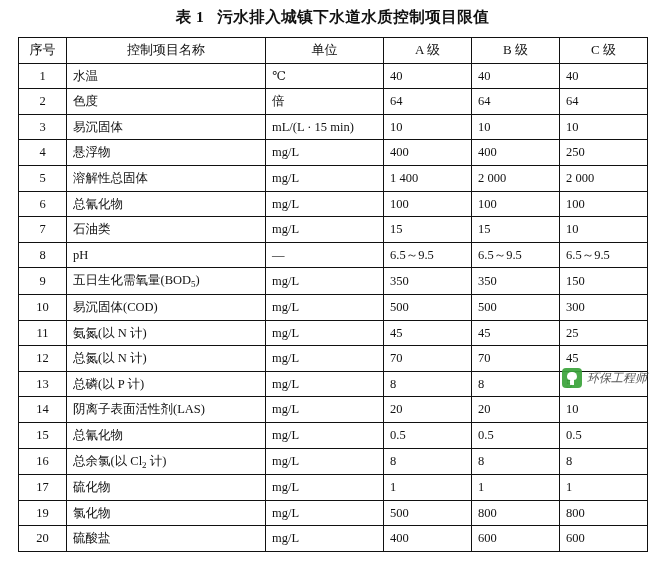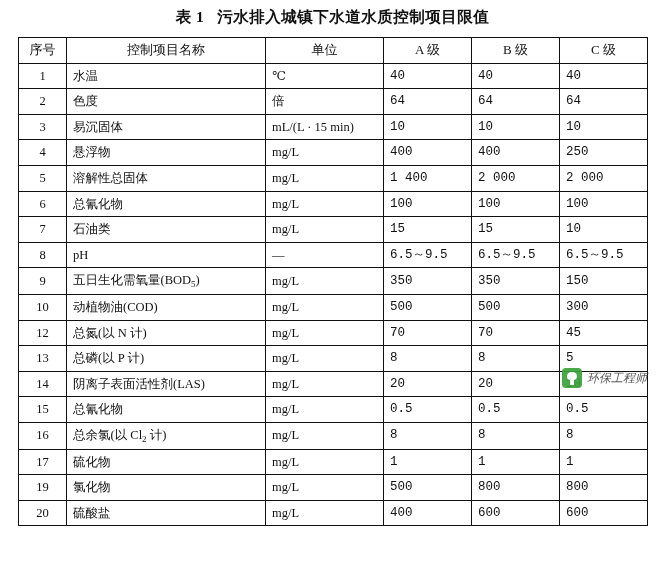--- a/index.html
+++ b/index.html
@@ -56,21 +56,21 @@
     margin-top: 41px;
   }
   col.c0 { width: 48px; }
   col.c1 { width: 199px; }
   col.c2 { width: 118px; }
   col.c3 { width: 88px; }
   col.c4 { width: 88px; }
   col.c5 { width: 88px; }
   .ctr { text-align: center; }
   .lft { text-align: left; padding-left: 9px; }
-  .val { text-align: left; padding-left: 9px; font-family: Liberation Mono, monospace; }
+  .val { text-align: left; padding-left: 9px; }
   .unit { text-align: left; padding-left: 9px; }
   sub {
     font-size: 9px;
     vertical-align: baseline;
     position: relative;
     top: 3px;
   }
   .watermark {
     position: absolute;
     right: 18px;
@@ -210,25 +210,33 @@
         <tr>
           <td class="ctr">9</td>
           <td class="lft">五日生化需氧量(BOD<sub>5</sub>)</td>
           <td class="unit">mg/L</td>
           <td class="val">350</td>
           <td class="val">350</td>
           <td class="val">150</td>
         </tr>
         <tr>
           <td class="ctr">10</td>
-          <td class="lft">动植物油(COD)</td>
+          <td class="lft">易沉固体(COD)</td>
           <td class="unit">mg/L</td>
           <td class="val">500</td>
           <td class="val">500</td>
           <td class="val">300</td>
+        </tr>
+        <tr>
+          <td class="ctr">11</td>
+          <td class="lft">氨氮(以 N 计)</td>
+          <td class="unit">mg/L</td>
+          <td class="val">45</td>
+          <td class="val">45</td>
+          <td class="val">25</td>
         </tr>
         <tr>
           <td class="ctr">12</td>
           <td class="lft">总氮(以 N 计)</td>
           <td class="unit">mg/L</td>
           <td class="val">70</td>
           <td class="val">70</td>
           <td class="val">45</td>
         </tr>
         <tr>

